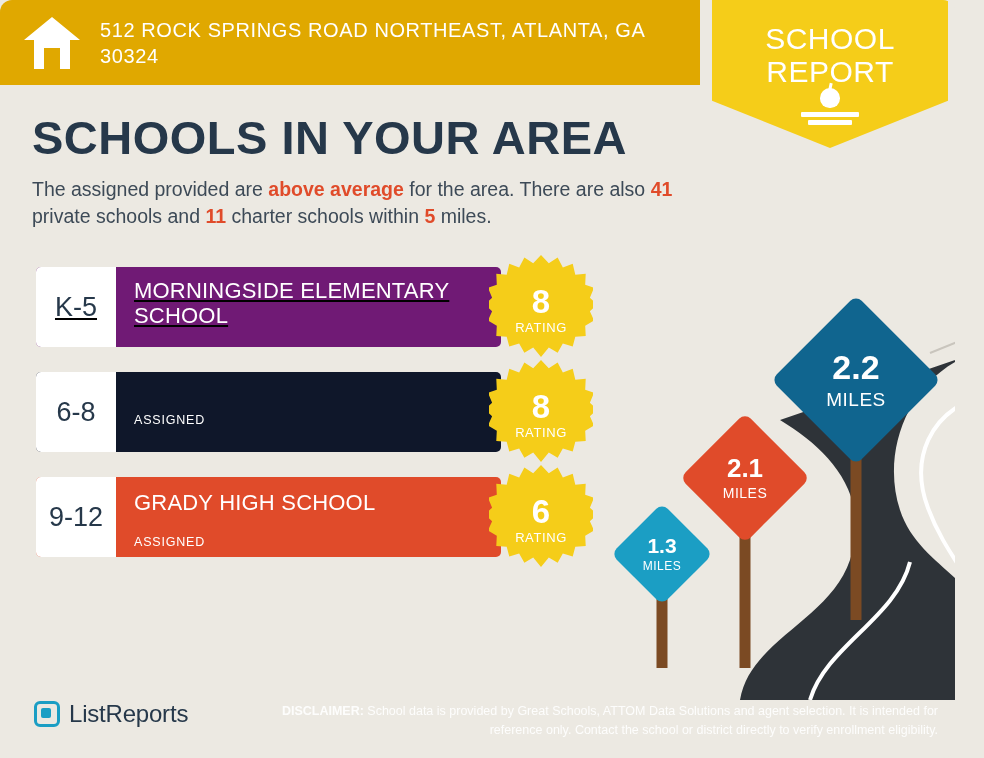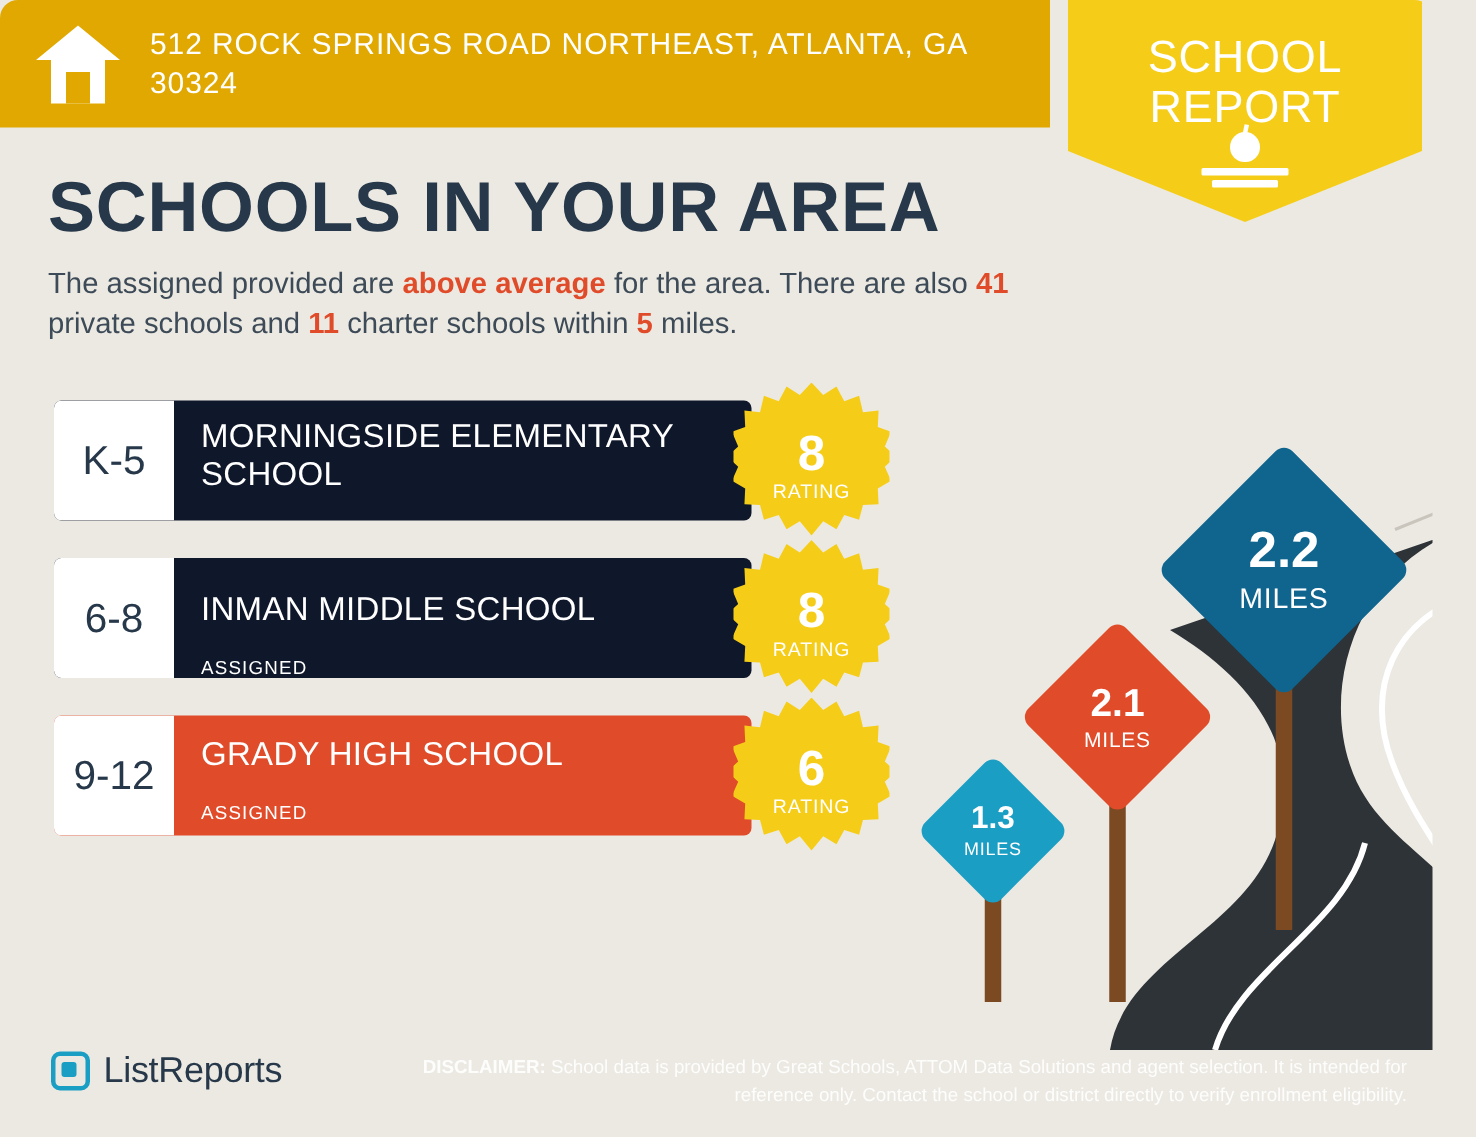--- a/index.html
+++ b/index.html
@@ -133,21 +133,21 @@
   .school-name {
     font-size: 22px;
     line-height: 25px;
     letter-spacing: 0.2px;
   }
   .assigned {
     font-size: 12.5px;
     letter-spacing: 0.8px;
     margin-top: 20px;
   }
-  .row.r1 .row-bar { background: #0f172a; }
+  .row.r1 .row-bar { background: #701a75; text-decoration: underline; }
   .row.r2 .row-bar { background: #0f172a; }
   .row.r3 .row-bar { background: #e04b2a; }
   .row.r2 .row-body { padding-top: 21px; }
   .row.r3 .row-body { padding-top: 13px; }
 
   
   .rating {
     position: absolute;
     right: -92px; top: -12px;
     width: 104px; height: 104px;
@@ -326,21 +326,20 @@
         <div class="starburst"></div>
         <div class="rating-num">8</div>
         <div class="rating-label">RATING</div>
       </div>
     </div>
 
     <div class="row r2">
       <div class="row-bar">
         <div class="grade-box">6-8</div>
         <div class="row-body">
-          <div class="school-name">INMAN MIDDLE SCHOOL</div>
           <div class="assigned">ASSIGNED</div>
         </div>
       </div>
       <div class="rating">
         <div class="starburst"></div>
         <div class="rating-num">8</div>
         <div class="rating-label">RATING</div>
       </div>
     </div>
 

